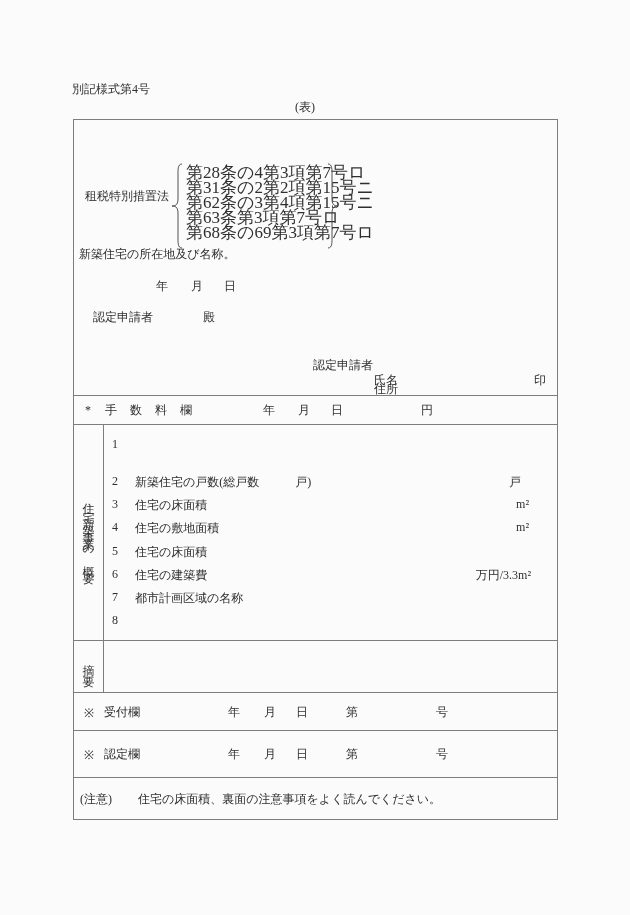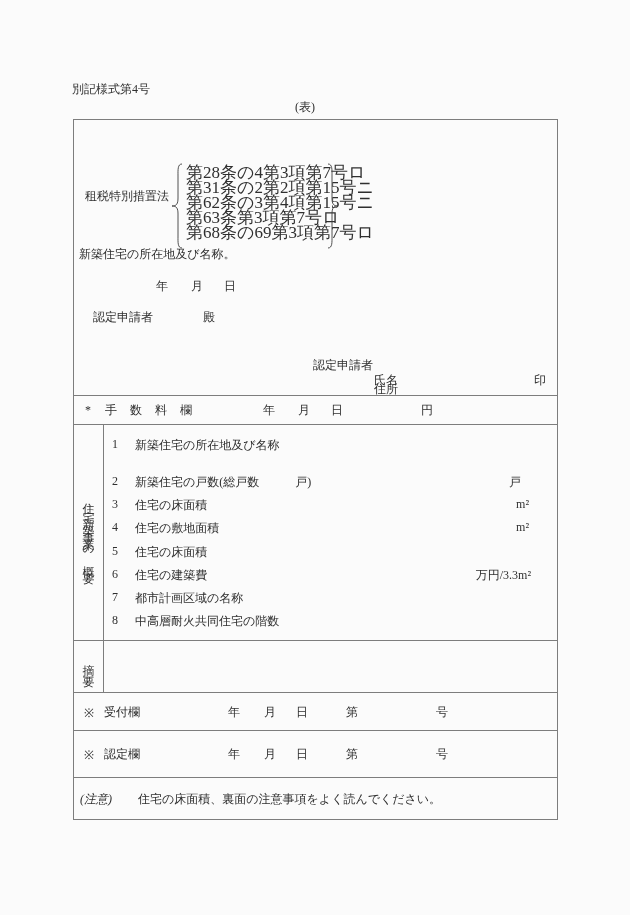--- a/index.html
+++ b/index.html
@@ -73,21 +73,21 @@
   .stamp-row{height:38px;}
   #sec-approval{height:47px;}
   .stamp-row .abs{top:50%;transform:translateY(-50%);}
   .st-mark{left:10px;} .st-label{left:30px;}
   .st-y{left:154px;} .st-m{left:190px;} .st-d{left:222px;}
   .st-no1{left:272px;} .st-no2{left:362px;}
 
   
   #sec-note{height:42px;}
   #sec-note .abs{top:50%;transform:translateY(-50%);}
-  #note-label{left:6px;font-style:italic;}
+  #note-label{left:6px;}
   #note-text{left:64px;}
 </style>
 </head>
 <body>
 
 <div class="abs" id="page-label">別記様式第4号</div>
 <div class="abs" id="side-label">(表)</div>
 
 <div id="form-table">
 
@@ -134,21 +134,20 @@
     <span class="abs" id="fee-d">日</span>
     <span class="abs" id="fee-u">円</span>
   </div>
 
   <div class="section bt" id="sec-overview">
     <div class="v-col">
       <div class="v-text">住宅新築事業の概要</div>
     </div>
     <div id="overview-content">
       <span class="item-no" style="top:12px">1</span>
-      <span class="item-label" style="top:12px">新築住宅の所在地及び名称</span>
 
       <span class="item-no" style="top:49px">2</span>
       <span class="item-label" style="top:49px">新築住宅の戸数(総戸数　　　戸)</span>
       <span class="item-unit" style="top:49px;right:36px">戸</span>
 
       <span class="item-no" style="top:72px">3</span>
       <span class="item-label" style="top:72px">住宅の床面積</span>
       <span class="item-unit" style="top:72px;right:28px">m²</span>
 
       <span class="item-no" style="top:95px">4</span>
@@ -159,21 +158,20 @@
       <span class="item-label" style="top:119px">住宅の床面積</span>
 
       <span class="item-no" style="top:142px">6</span>
       <span class="item-label" style="top:142px">住宅の建築費</span>
       <span class="item-unit" style="top:142px;right:26px">万円/3.3m²</span>
 
       <span class="item-no" style="top:165px">7</span>
       <span class="item-label" style="top:165px">都市計画区域の名称</span>
 
       <span class="item-no" style="top:188px">8</span>
-      <span class="item-label" style="top:188px">中高層耐火共同住宅の階数</span>
     </div>
   </div>
 
   <div class="section bt" id="sec-remarks">
     <div class="v-col">
       <div class="v-text" id="remarks-vtext">摘要</div>
     </div>
     <div style="flex:1"></div>
   </div>
 

